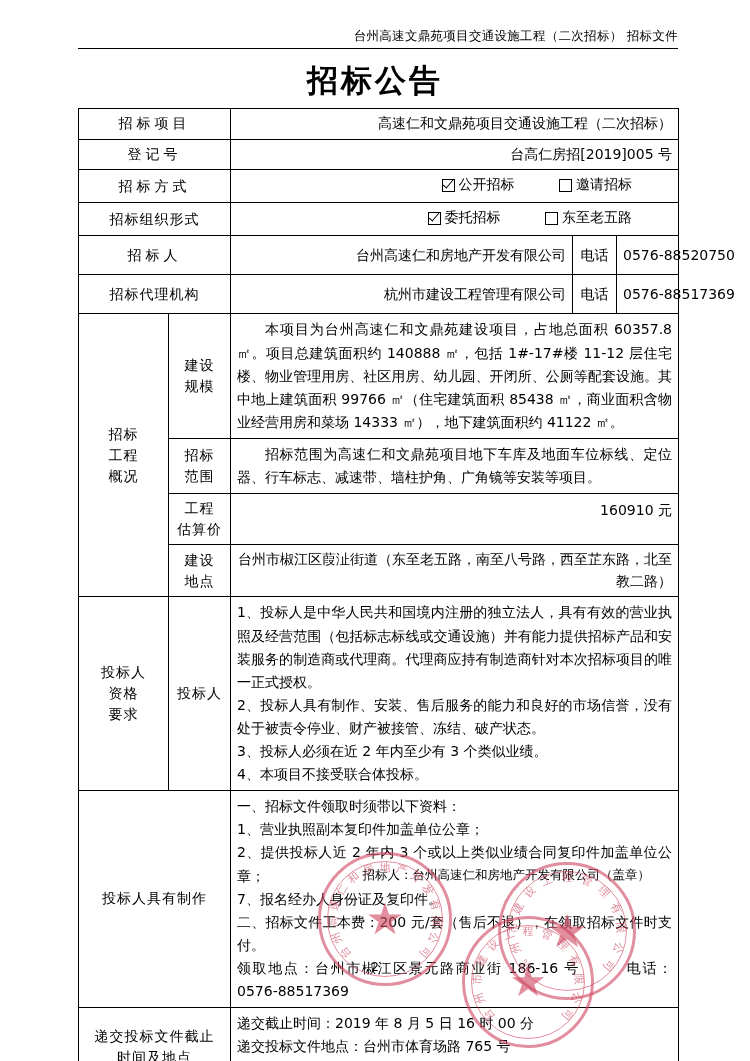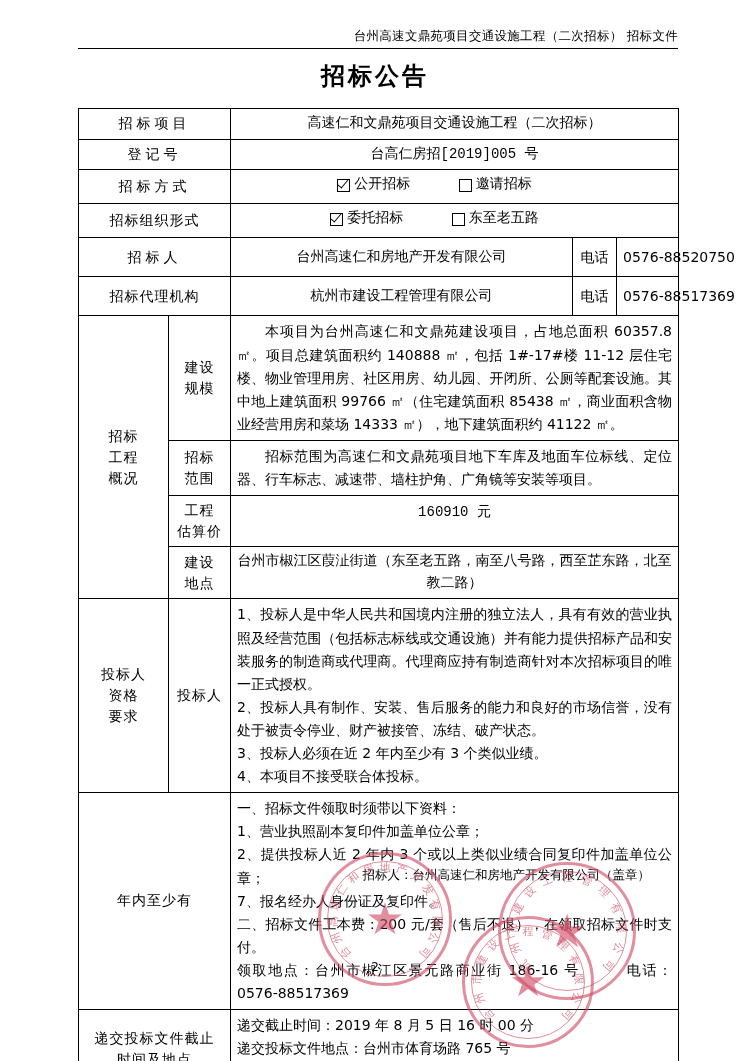--- a/index.html
+++ b/index.html
@@ -37,21 +37,21 @@
     top: 48px;
     width: 600px;
     border-bottom: 1px solid #000;
   }
   .doc-title {
     position: absolute;
     left: 0;
     top: 60px;
     width: 750px;
     text-align: center;
-    font-size: 24px;
+    font-size: 31px;
     font-weight: bold;
     letter-spacing: 3px;
     font-family: "DejaVu Serif", "Liberation Serif", serif;
   }
   table.main {
     position: absolute;
     left: 78px;
     top: 108px;
     width: 600px;
     border-collapse: collapse;
@@ -72,21 +72,21 @@
   }
   .cell-label-sp {
     text-align: center;
     letter-spacing: 4px;
   }
   .lbl-2line {
     text-align: center;
     line-height: 1.5;
     letter-spacing: 1px;
   }
-  .val { text-align: center; padding-left: 8px; font-family: Liberation Mono, monospace; }
+  .val { text-align: right; padding-left: 8px; }
   .chk {
     display: inline-block;
     width: 11px;
     height: 11px;
     border: 1px solid #000;
     position: relative;
     vertical-align: middle;
     margin-right: 4px;
   }
   .chk.checked::after {
@@ -296,21 +296,21 @@
         <td class="lbl-2line">投标人</td>
         <td class="para" colspan="3">
           <p>1、投标人是中华人民共和国境内注册的独立法人，具有有效的营业执照及经营范围（包括标志标线或交通设施）并有能力提供招标产品和安装服务的制造商或代理商。代理商应持有制造商针对本次招标项目的唯一正式授权。</p>
           <p>2、投标人具有制作、安装、售后服务的能力和良好的市场信誉，没有处于被责令停业、财产被接管、冻结、破产状态。</p>
           <p>3、投标人必须在近 2 年内至少有 3 个类似业绩。</p>
           <p>4、本项目不接受联合体投标。</p>
         </td>
       </tr>
 
       <tr>
-        <td class="cell-label" colspan="2">年内至少有</td>
+        <td class="cell-label" colspan="2">投标人具有制作</td>
         <td class="para" colspan="3">
           <p>一、招标文件领取时须带以下资料：</p>
           <p>1、营业执照副本复印件加盖单位公章；</p>
           <p>2、提供投标人近 2 年内 3 个或以上类似业绩合同复印件加盖单位公章；</p>
           <p>7、报名经办人身份证及复印件。</p>
           <p>二、招标文件工本费：200 元/套（售后不退），在领取招标文件时支付。</p>
           <p>领取地点：台州市椒江区景元路商业街 186-16 号　　　电话：0576-88517369</p>
         </td>
       </tr>
 

